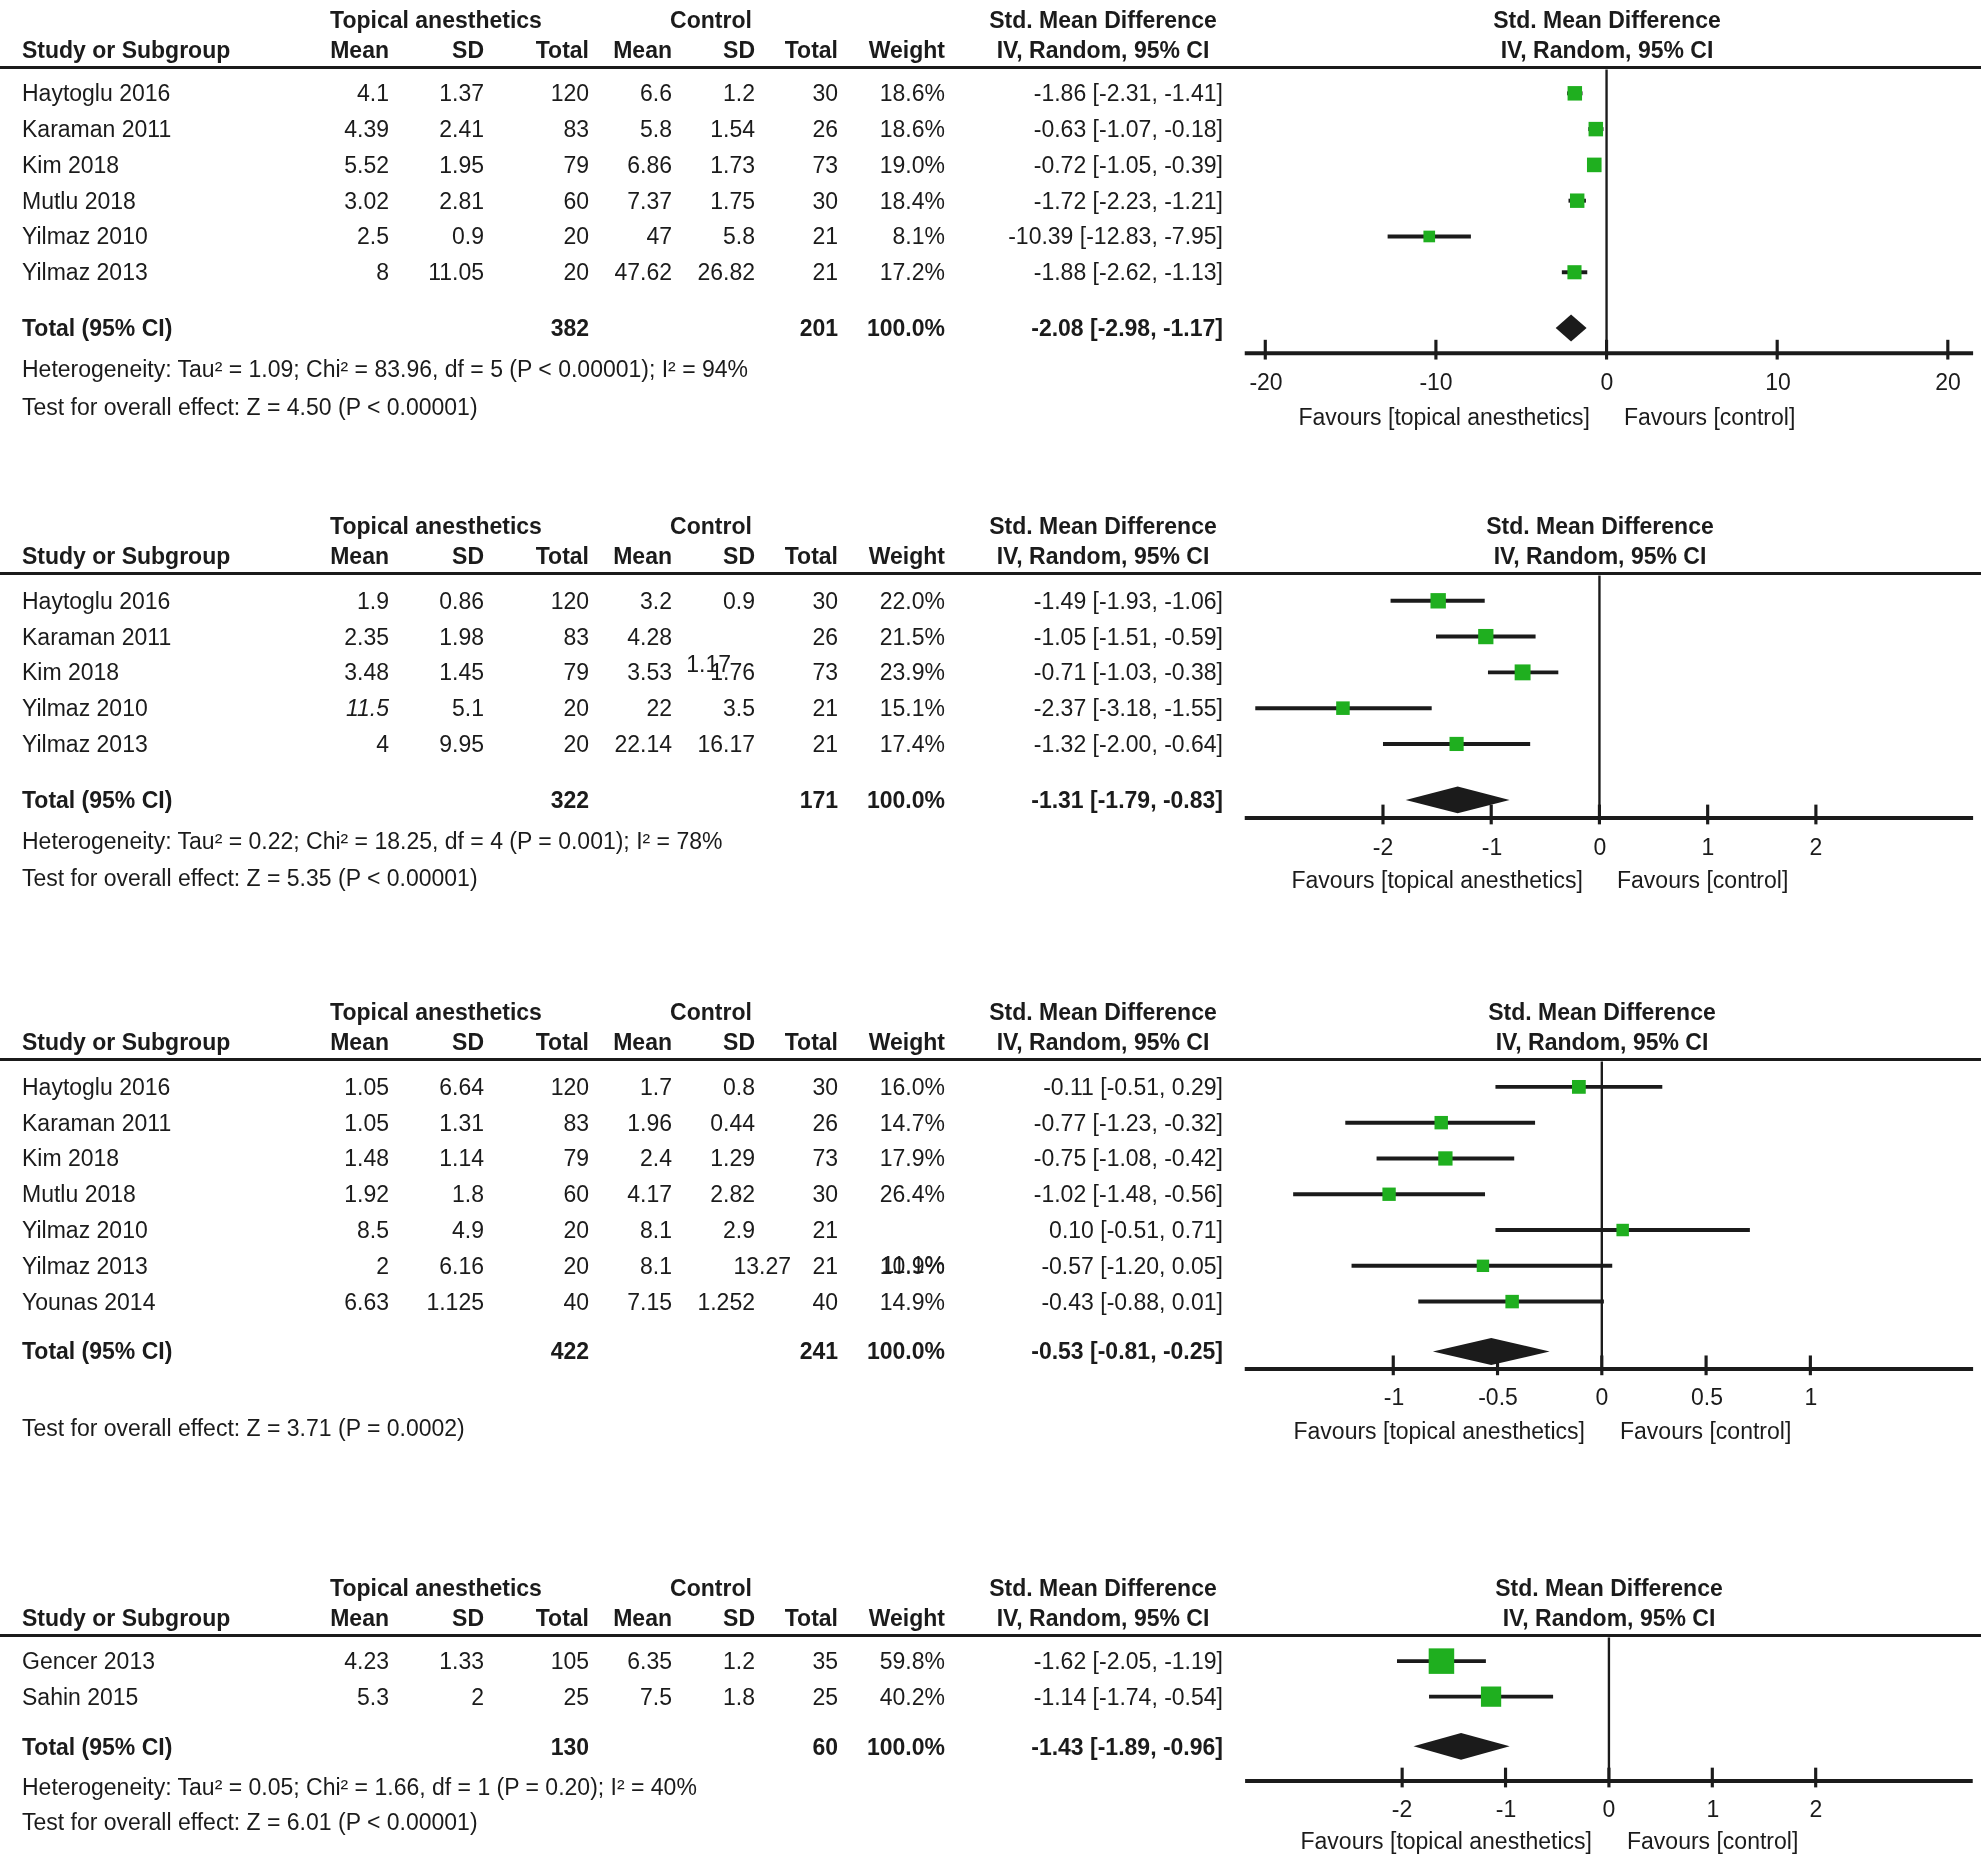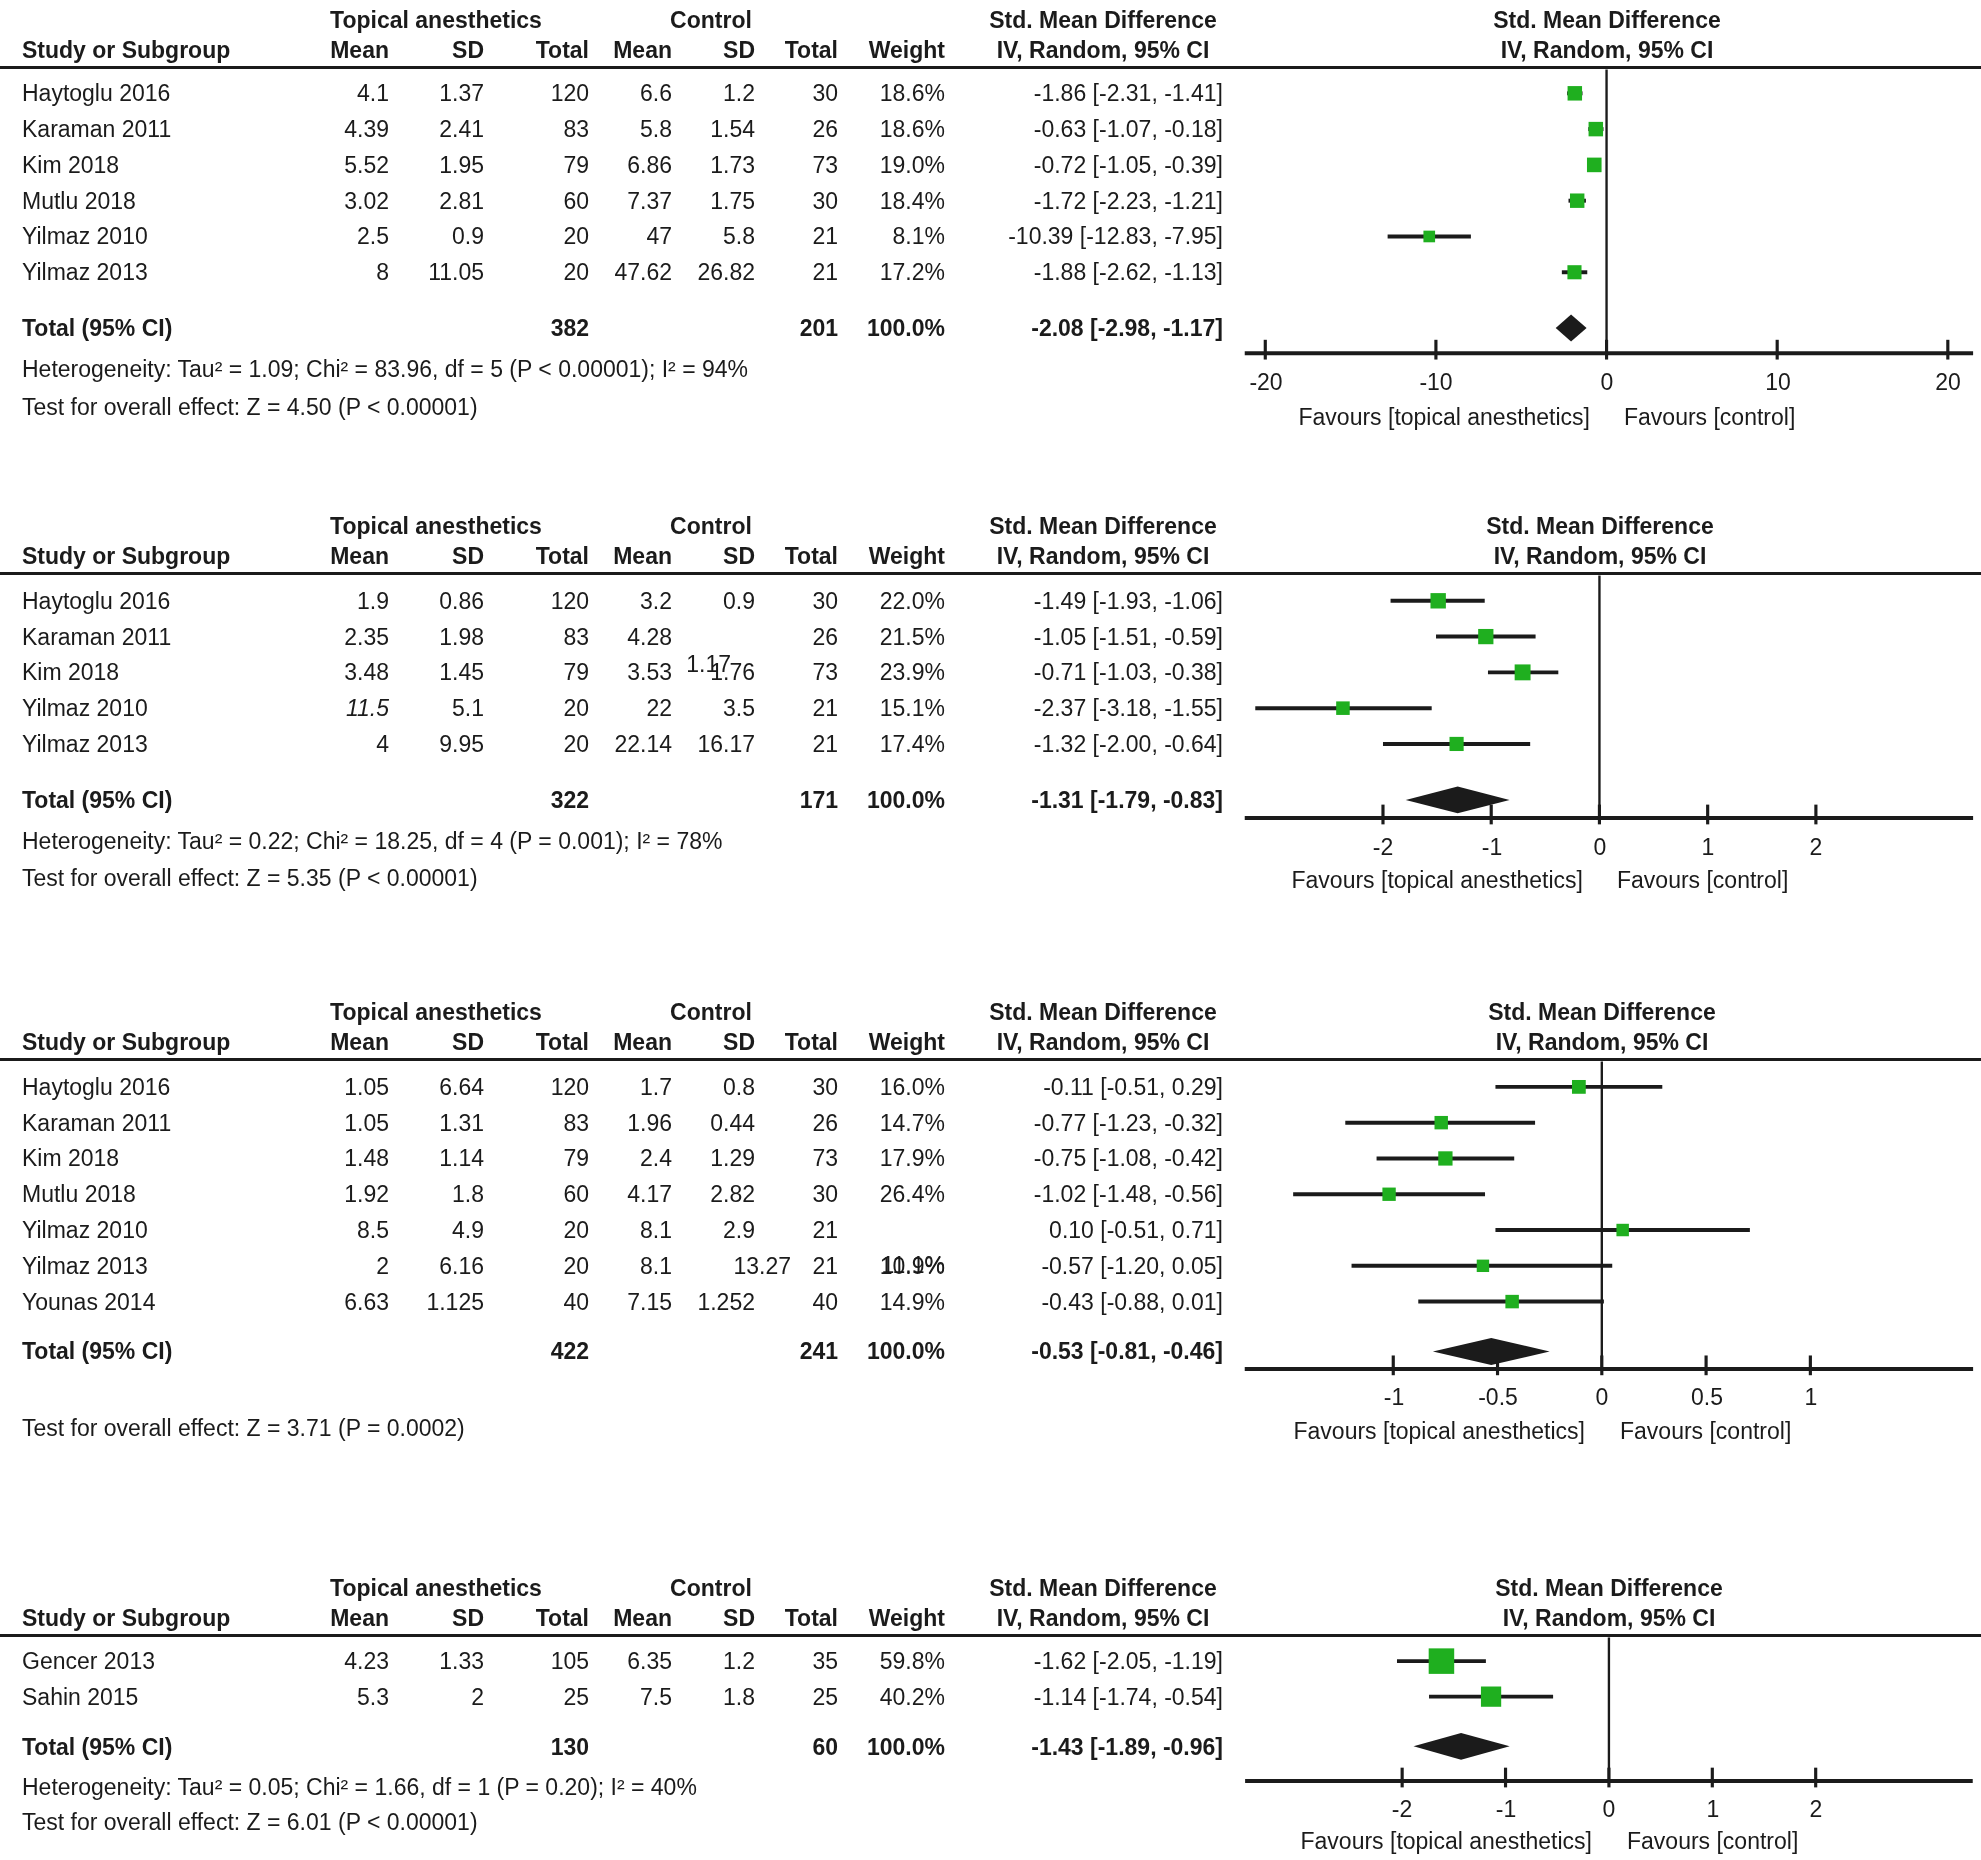--- a/index.html
+++ b/index.html
@@ -297,21 +297,21 @@
       <span class="t ra" style="left: 589px; top: 310px;">40</span>
       <span class="t ra" style="left: 672px; top: 310px;">7.15</span>
       <span class="t ra" style="left: 755px; top: 310px;">1.252</span>
       <span class="t ra" style="left: 838px; top: 310px;">40</span>
       <span class="t ra" style="left: 945px; top: 310px;">14.9%</span>
       <span class="t ra" style="left: 1223px; top: 310px;">-0.43 [-0.88, 0.01]</span>
       <span class="t la b" style="left: 22px; top: 359px;">Total (95% CI)</span>
       <span class="t ra b" style="left: 589px; top: 359px;">422</span>
       <span class="t ra b" style="left: 838px; top: 359px;">241</span>
       <span class="t ra b" style="left: 945px; top: 359px;">100.0%</span>
-      <span class="t ra b" style="left: 1223px; top: 359px;">-0.53 [-0.81, -0.46]</span>
+      <span class="t ra b" style="left: 1223px; top: 359px;">-0.53 [-0.81, -0.25]</span>
       <span class="t la" style="left: 22px; top: 436px;">Test for overall effect: Z = 3.71 (P = 0.0002)</span>
       <span class="t ca" style="left: 1394px; top: 405px;">-1</span>
       <span class="t ca" style="left: 1498px; top: 405px;">-0.5</span>
       <span class="t ca" style="left: 1602px; top: 405px;">0</span>
       <span class="t ca" style="left: 1707px; top: 405px;">0.5</span>
       <span class="t ca" style="left: 1811px; top: 405px;">1</span>
       <span class="t ra" style="left: 1585px; top: 439px;">Favours [topical anesthetics]</span>
       <span class="t la" style="left: 1620px; top: 439px;">Favours [control]</span>
       <svg class="plot" width="741" height="486" viewBox="0 0 938 615">
         <line x1="458" y1="88" x2="458" y2="477" stroke="#1b1b1b" stroke-width="3"></line>

